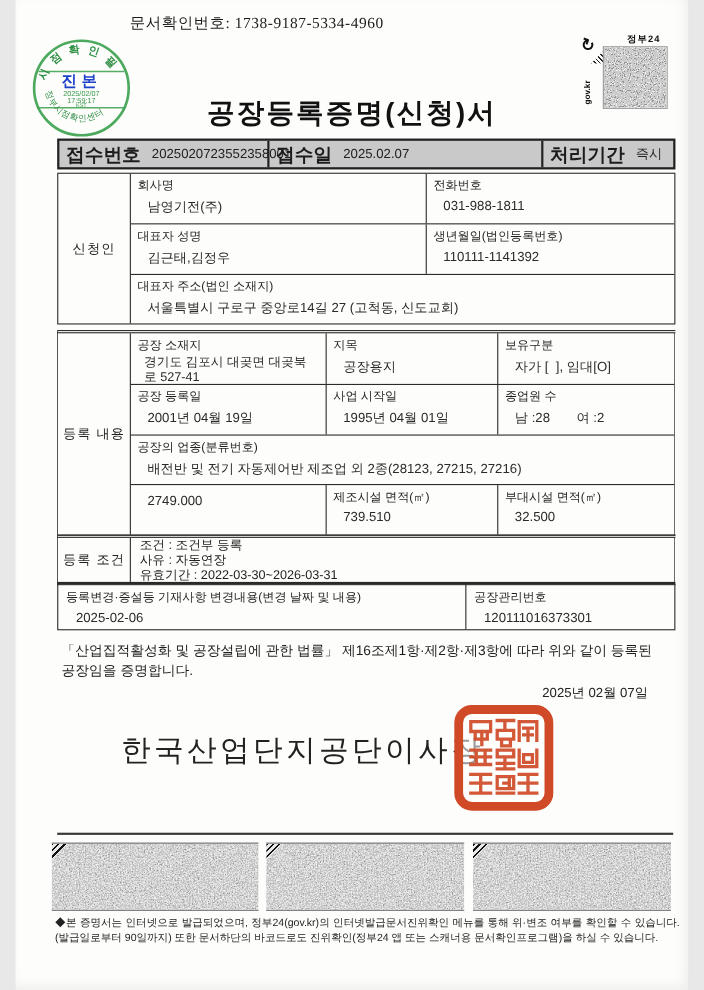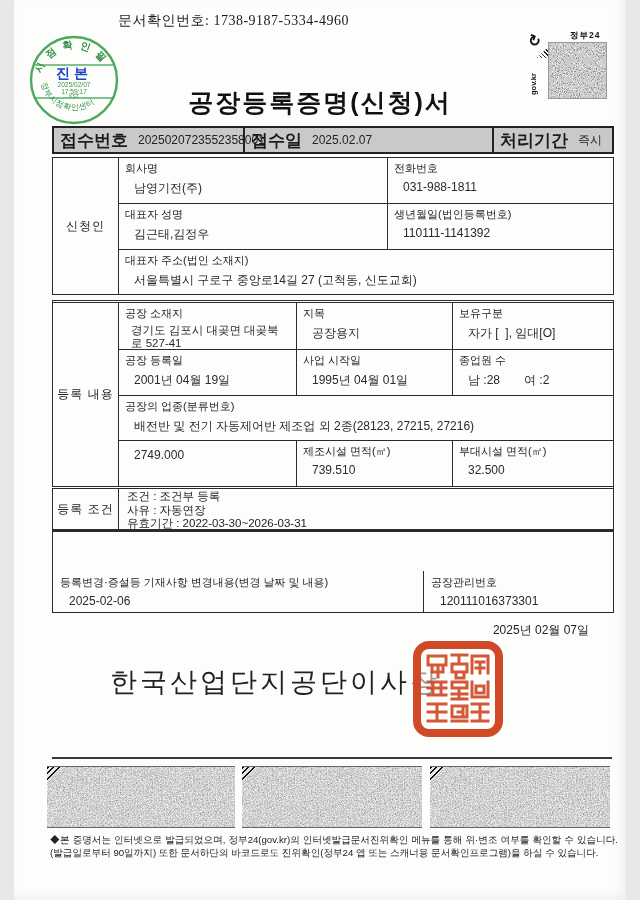--- a/index.html
+++ b/index.html
@@ -28,21 +28,21 @@
   .row{display:flex;border-bottom:1px solid #2b2b2b;}
   .row:last-child{border-bottom:none;}
   .cell{padding:3px 6px 2px 6px;box-sizing:border-box;position:relative;}
   .cell.b{border-left:1px solid #2b2b2b;}
   .cl{font-size:11px;color:#1f1f1f;white-space:nowrap;}
   .cv{font-size:12px;color:#2a2a2a;margin-top:4px;padding-left:9px;white-space:pre-wrap;}
   .cv.sm{font-size:11.5px;margin-top:3px;padding-left:6px;line-height:13px;}
   .cond{font-size:11.5px;line-height:13.5px;color:#222;padding:2px 6px;white-space:pre-wrap;}
   
   .changes{left:38px;top:530px;width:560px;border:1px solid #2b2b2b;display:flex;}
-  .chcell{padding:4px 7px;box-sizing:border-box;margin-top:40px;}
+  .chcell{padding:4px 7px;box-sizing:border-box;}
   .ch1{width:370px;} .ch2{flex:1;border-left:1px solid #2b2b2b;}
   
   .statement{left:42px;top:582px;width:552px;font-size:12.5px;line-height:19px;color:#1d1d1d;}
   .issuedate{left:0;top:622px;width:575px;text-align:right;font-size:12px;color:#222;}
   .issuer{left:0;top:664px;width:100%;text-align:center;font-size:27px;letter-spacing:3px;color:#222;padding-right:90px;box-sizing:border-box;}
   
   .hr{left:38px;top:757px;width:560px;border-top:2px solid #3a3a3a;height:0;}
   
   .bc{top:766px;height:60px;background:#f2f2f2;border-top:1px solid #666;border-bottom:1px solid #666;overflow:hidden;}
   .bc svg{display:block;width:100%;height:100%;}
@@ -251,20 +251,21 @@
     <div class="chcell ch1">
       <div class="cl" style="white-space:normal;">등록변경·증설등 기재사항 변경내용(변경 날짜 및 내용)</div>
       <div class="cv">2025-02-06</div>
     </div>
     <div class="chcell ch2">
       <div class="cl">공장관리번호</div>
       <div class="cv">120111016373301</div>
     </div>
   </div>
 
+  <div class="abs statement">「산업집적활성화 및 공장설립에 관한 법률」 제16조제1항·제2항·제3항에 따라 위와 같이 등록된 공장임을 증명합니다.</div>
 
   <div class="abs issuedate">2025년 02월 07일</div>
 
   <div class="abs issuer">한국산업단지공단이사장</div>
 
   <div class="abs seal">
     <svg viewBox="0 0 92 98">
       <rect x="5" y="5" width="82" height="88" rx="12" fill="#fff" fill-opacity="0.55" stroke="#d04a27" stroke-width="8"></rect>
       <g stroke="#d04a27" stroke-width="3" fill="none" stroke-linecap="square" opacity="0.92">
         <path d="M16,16 h18 M16,16 v9 h18 v-9 M20,25 v7 h11 v-7 M26,25 v12"></path>

